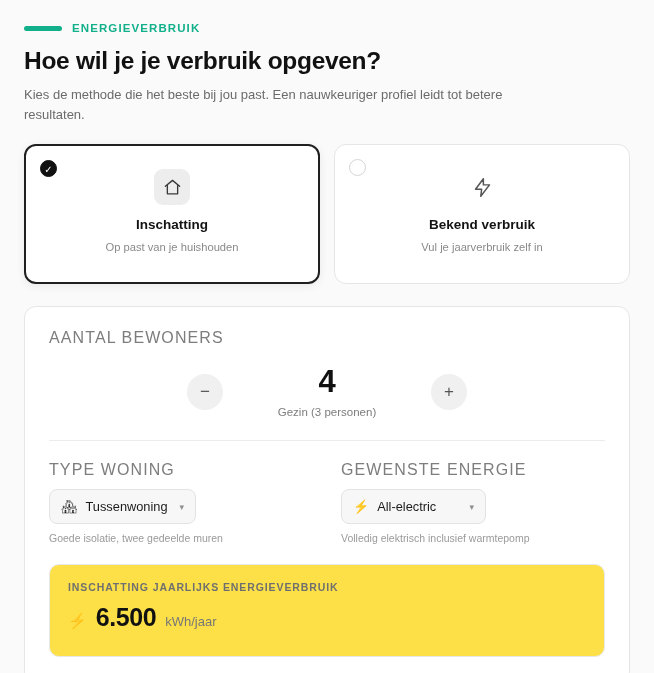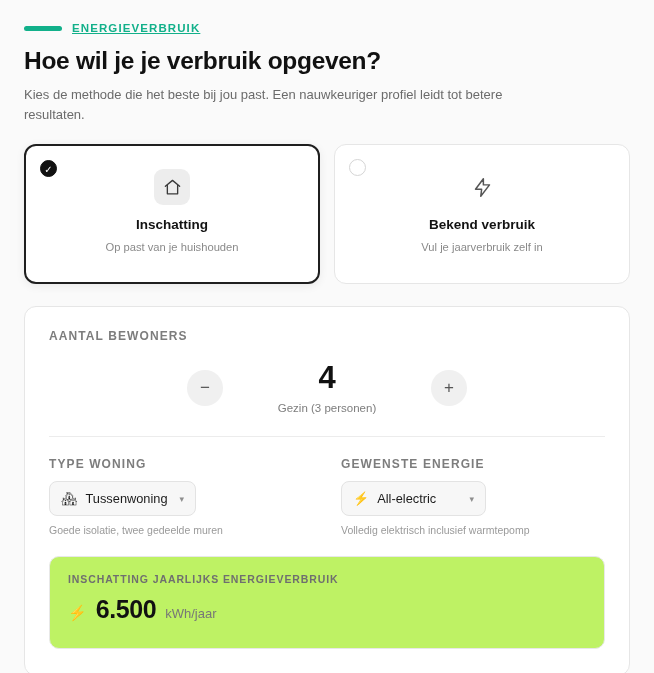--- a/index.html
+++ b/index.html
@@ -33,21 +33,20 @@
     width: 38px;
     height: 5px;
     border-radius: 3px;
     background: #12b08a;
   }
   .eyebrow-text {
     font-size: 11.5px;
     font-weight: bold;
     letter-spacing: 1.1px;
     color: #12b08a;
-    text-decoration: underline;
   }
   h1.title {
     font-size: 24.5px;
     line-height: 1.2;
     font-weight: bold;
     margin: 0 0 10px 0;
     letter-spacing: -0.3px;
     color: #111111;
   }
   .subtitle {
@@ -143,22 +142,22 @@
   
   .panel {
     margin-top: 22px;
     background: #ffffff;
     border: 1px solid #e6e6e6;
     border-radius: 12px;
     padding: 22px 24px 26px 24px;
     box-sizing: border-box;
   }
   .section-label {
-    font-size: 12px;
-    font-weight: bold;
+    font-size: 16px;
+    font-weight: normal;
     letter-spacing: 1.1px;
     color: #7d7d7d;
     text-transform: uppercase;
   }
 
   .stepper {
     display: flex;
     align-items: center;
     justify-content: center;
     gap: 44px;
@@ -236,21 +235,21 @@
     margin-left: 4px;
   }
   .field-hint {
     font-size: 10.5px;
     color: #9a9a9a;
     margin-top: 8px;
   }
 
   .estimate {
     margin-top: 20px;
-    background: #bef264;
+    background: #fde047;
     border: 1px solid #e8e8e8;
     border-radius: 10px;
     padding: 16px 18px 24px 18px;
   }
   .estimate-label {
     font-size: 10.5px;
     font-weight: bold;
     letter-spacing: 0.9px;
     color: #6f6f6f;
     text-transform: uppercase;

